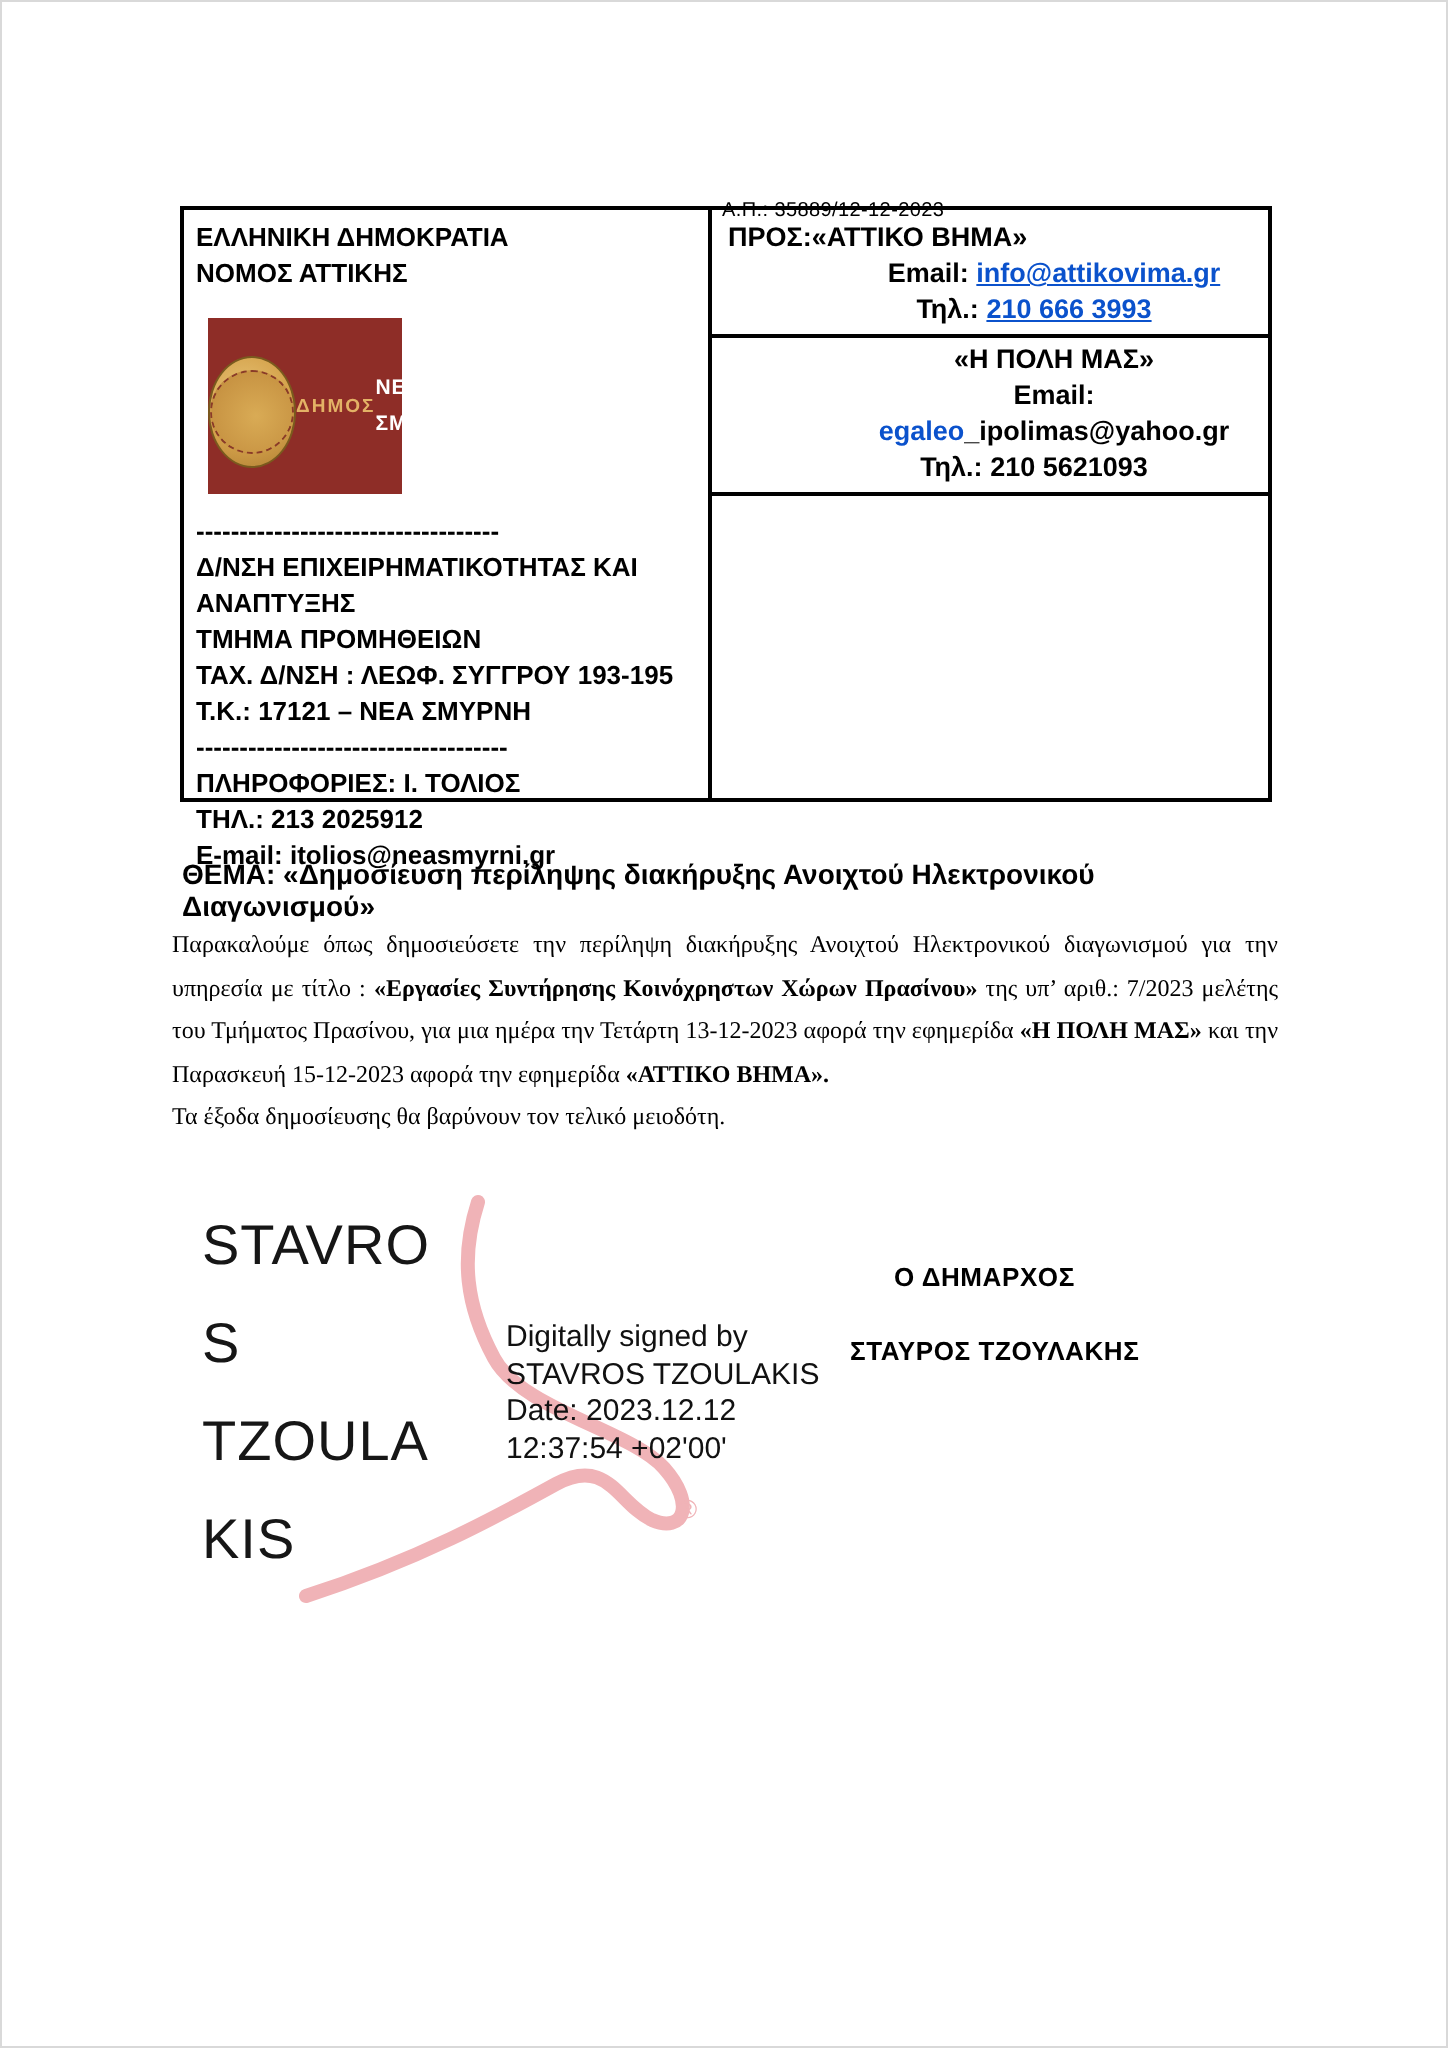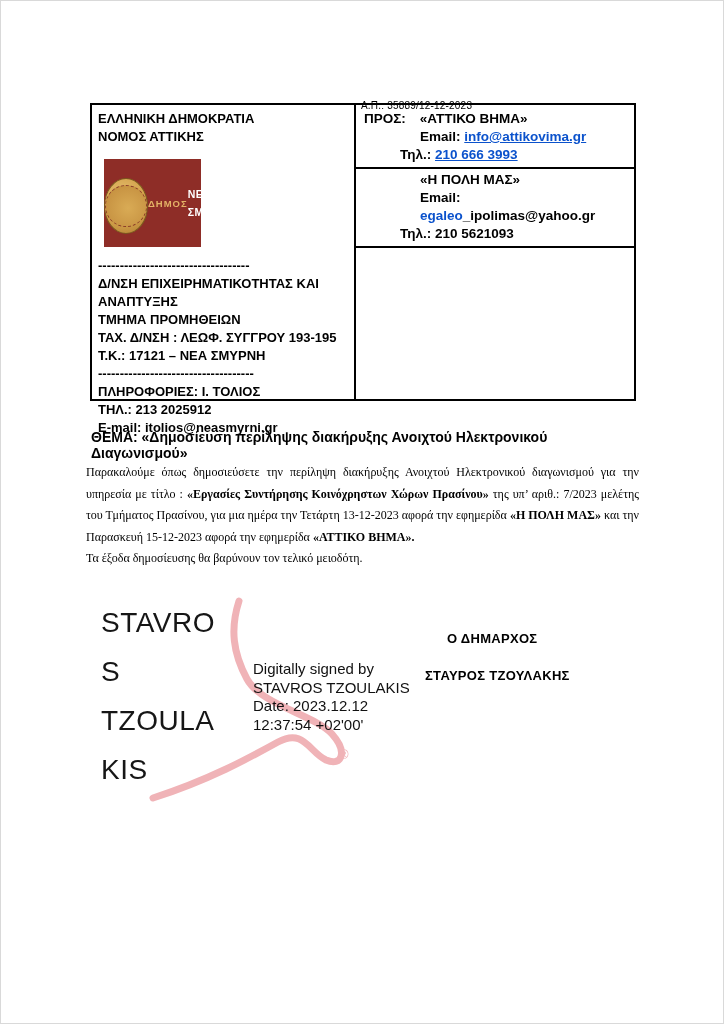--- a/index.html
+++ b/index.html
@@ -22,21 +22,21 @@
   .header-table {
     position:absolute; left:89px; top:102px; width:546px; height:298px;
     border:2px solid #000; display:flex;
   }
   .cell-left {
     flex:0 0 264px; border-right:2px solid #000; padding:5px 6px;
     font-size:13px; font-weight:700; line-height:18px;
   }
   .cell-right {
     flex:1; padding:5px 0 0 0;
-    font-size:13.5px; font-weight:700; line-height:18px;
+    font-size:13.5px; font-weight:700; line-height:18px;text-align:center;
   }
   .dashes { font-weight:700; letter-spacing:0; white-space:nowrap; overflow:hidden; }
   
   .logo {
     width:97px; height:88px; margin:13px 0 10px 6px;
     background:#8e2d27; position:relative;
     display:flex; flex-direction:row; align-items:center;
   }
   .coin {
     width:56px; height:56px; border-radius:50%; margin-top:5px;
@@ -46,21 +46,21 @@
   }
   .coin-inner {
     width:42px; height:42px; border-radius:50%;
     border:1px dashed #8a3b28;
     background:radial-gradient(circle at 55% 55%, #d9ab55 0%, #c89443 70%, #b5813a 100%);
   }
   .logo-title { font-size:9.5px; font-weight:700; color:#e3b266; margin-top:2px; letter-spacing:1px; }
   .logo-subtitle { font-size:10.5px; font-weight:700; color:#ffffff; letter-spacing:.5px; }
   
   .to-row { display:flex; padding-left:8px; }
-  .to-name { margin-left:14px; }
+  .to-name { }
   .indent1 { padding-left:64px; }
   .indent2 { padding-left:44px; }
   .rule { border:none; border-top:2px solid #000; margin:3px 0 2px 0; }
   a.link { color:#0b52cc; text-decoration:underline; font-weight:700; }
   .email-highlight { color:#0b52cc; font-weight:700; }
   
   .subject {
     position:absolute; left:90px; top:428px; width:548px;
     font-size:14px; font-weight:700;
   }

